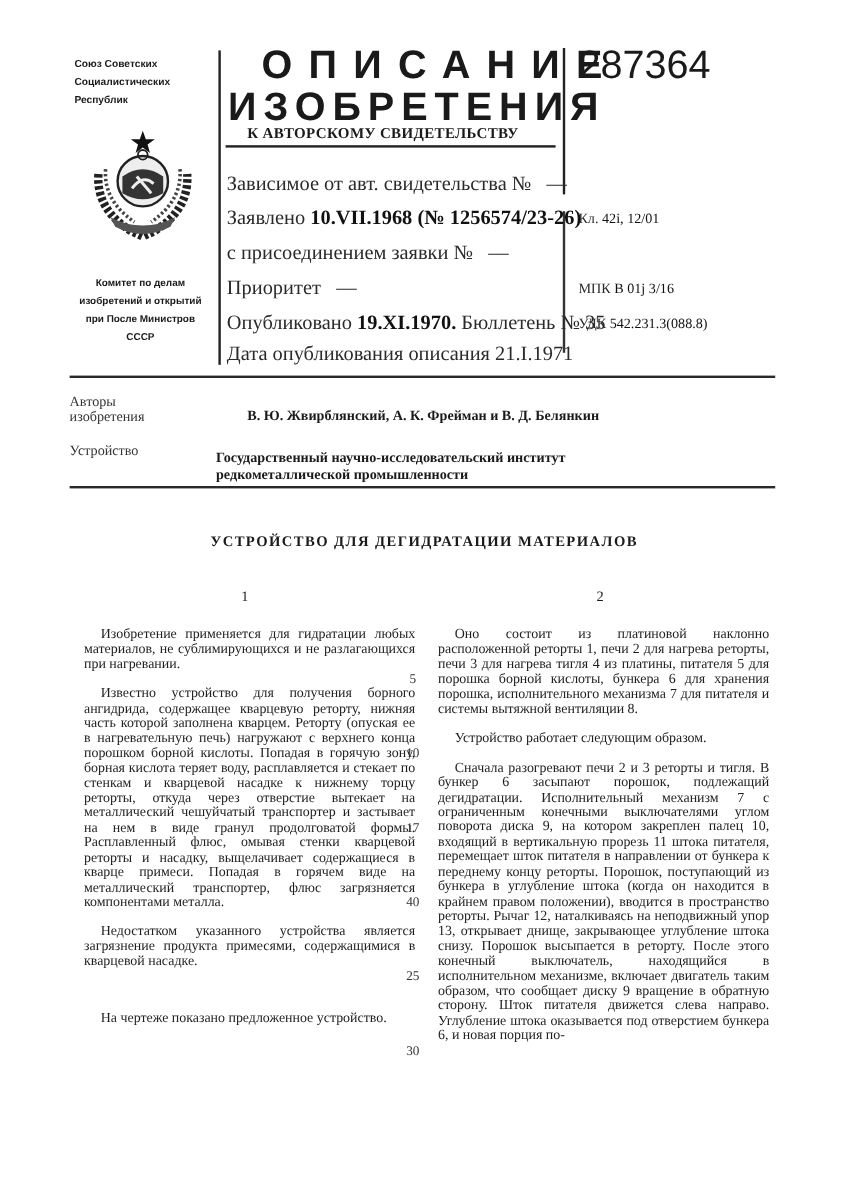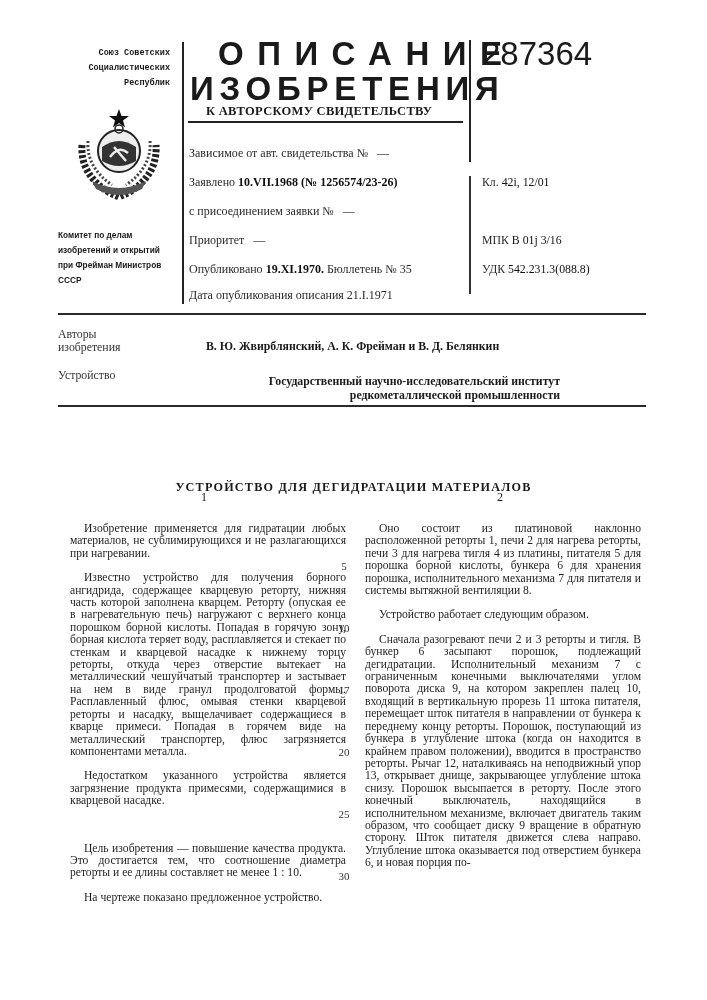--- a/index.html
+++ b/index.html
@@ -1,48 +1,48 @@
 <!DOCTYPE html>
 <html><head>
   <meta charset="utf-8">
   <style>
     html, body { margin: 0; padding: 0; background: #ffffff; }
     body { width: 707px; height: 1000px; position: relative; overflow: hidden; color: #1a1a1a; font-family: "Liberation Serif", serif; }
     .abs { position: absolute; }
 
     
-    .org { left: 62px; top: 46px; width: 108px; text-align: right; font-family: Liberation Mono, monospace; font-weight: bold; font-size: 8.5px; line-height: 15px; }
+    .org { left: 62px; top: 46px; width: 108px; text-align: left; font-family: Liberation Sans, sans-serif; font-weight: bold; font-size: 8.5px; line-height: 15px; }
     .emblem { left: 70px; top: 105px; width: 98px; height: 96px; }
-    .committee { left: 58px; top: 228px; width: 118px; font-family: "Liberation Sans", sans-serif; font-weight: bold; font-size: 8.3px; line-height: 15px; }
+    .committee { left: 58px; top: 228px; width: 118px; text-align: center; font-family: "Liberation Sans", sans-serif; font-weight: bold; font-size: 8.3px; line-height: 15px; }
 
     
     .vrule1 { left: 182px; top: 42px; width: 2px; height: 262px; background: #222; }
     .vrule2 { left: 469px; top: 40px; width: 2px; height: 122px; background: #222; }
     .vrule3 { left: 469px; top: 176px; width: 2px; height: 118px; background: #333; }
 
     
     .title1 { left: 190px; top: 36px; font-family: "Liberation Sans", sans-serif; font-weight: bold; font-size: 33px; letter-spacing: 13.5px; line-height: 36px; margin-left: 28px; }
     .title2 { left: 190px; top: 71px; font-family: "Liberation Sans", sans-serif; font-weight: bold; font-size: 33px; letter-spacing: 5.8px; line-height: 36px; }
     .subtitle { left: 206px; top: 103px; font-family: Liberation Serif, serif; font-weight: bold; font-size: 12.5px; line-height: 16px; letter-spacing: 0.3px; }
     .title-underline { left: 188px; top: 121px; width: 275px; height: 2px; background: #222; }
     .patent-no { left: 482px; top: 36px; font-family: "Liberation Sans", sans-serif; font-weight: normal; font-size: 33px; line-height: 36px; }
 
     
-    .field { left: 189px; font-size: 12px; line-height: 14px; white-space: nowrap; color: #2a2a2a; }
+    .field { left: 189px; font-size: 17px; line-height: 14px; white-space: nowrap; color: #2a2a2a; }
     .field b { font-weight: bold; color: #111; }
     .rfield { left: 482px; font-size: 11.8px; line-height: 14px; white-space: nowrap; color: #2a2a2a; }
     .rfield b { font-weight: normal; color: #111; text-align: right; }
 
     .hrule { left: 58px; width: 588px; height: 2px; background: #2a2a2a; }
 
     .label { left: 58px; font-size: 11.8px; line-height: 13px; color: #333; }
     .authors { left: 206px; top: 339px; font-weight: bold; font-size: 11.8px; line-height: 14px; }
-    .applicant { left: 180px; top: 374px; width: 380px; text-align: right; font-weight: bold; font-size: 11.8px; line-height: 14px; }
+    .applicant { left: 180px; top: 374px; width: 380px; text-align: left; font-weight: bold; font-size: 11.8px; line-height: 14px; }
 
-    .doc-title { left: 0; width: 707px; top: 444px; text-align: center; font-weight: bold; font-size: 12.2px; letter-spacing: 1.2px; margin-top: 36px; }
+    .doc-title { left: 0; width: 707px; top: 444px; text-align: center; font-weight: bold; font-size: 12.2px; letter-spacing: 1.2px; }
 
     .colnum { font-size: 12px; line-height: 14px; top: 490px; }
 
     .col { width: 300px; font-size: 11.6px; line-height: 12.4px; text-align: justify; color: #1e1e1e; }
     .col p { margin: 12px; text-indent: 14px; }
     .col1 { left: 58px; top: 511px; }
     .col2 { left: 353px; top: 511px; width: 300px; }
     .gap { height: 11px; }
 
     .lineno { left: 337px; width: 14px; text-align: center; font-size: 11px; line-height: 12px; color: #333; }
@@ -67,21 +67,21 @@
     <path d="M40,52 Q49,40 58,48" fill="none" stroke="#eee" stroke-width="2.5"></path>
     <line x1="44" y1="42" x2="56" y2="56" stroke="#eee" stroke-width="2.5"></line>
     <path d="M22,76 Q49,90 76,76 L72,84 Q49,96 26,84 Z" fill="#555"></path>
     <circle cx="49" cy="24" r="4" fill="none" stroke="#222" stroke-width="1.5"></circle>
   </svg>
 </div>
 
 <div class="abs committee">
   <div>Комитет по делам</div>
   <div>изобретений и открытий</div>
-  <div>при Фрейман Министров</div>
+  <div>при После Министров</div>
   <div>СССР</div>
 </div>
 
 <div class="abs vrule1"></div>
 <div class="abs vrule2"></div>
 <div class="abs vrule3"></div>
 
 <div class="abs title1">ОПИСАНИЕ</div>
 <div class="abs title2">ИЗОБРЕТЕНИЯ</div>
 <div class="abs subtitle">К АВТОРСКОМУ СВИДЕТЕЛЬСТВУ</div>
@@ -147,28 +147,27 @@
 <div class="abs doc-title">УСТРОЙСТВО ДЛЯ ДЕГИДРАТАЦИИ МАТЕРИАЛОВ</div>
 
 <div class="abs colnum" style="left:201px">1</div>
 <div class="abs colnum" style="left:497px">2</div>
 
 <div class="abs col col1">
   <p>Изобретение применяется для гидратации любых материалов, не сублимирующихся и не разлагающихся при нагревании.</p>
   <p>Известно устройство для получения борного ангидрида, содержащее кварцевую реторту, нижняя часть которой заполнена кварцем. Реторту (опуская ее в нагревательную печь) нагружают с верхнего конца порошком борной кислоты. Попадая в горячую зону, борная кислота теряет воду, расплавляется и стекает по стенкам и кварцевой насадке к нижнему торцу реторты, откуда через отверстие вытекает на металлический чешуйчатый транспортер и застывает на нем в виде гранул продолговатой формы. Расплавленный флюс, омывая стенки кварцевой реторты и насадку, выщелачивает содержащиеся в кварце примеси. Попадая в горячем виде на металлический транспортер, флюс загрязняется компонентами металла.</p>
   <p>Недостатком указанного устройства является загрязнение продукта примесями, содержащимися в кварцевой насадке.</p>
   <div class="gap"></div>
-  <p>Цель изобретения — повышение качества продукта. Это достигается тем, что соотношение диаметра реторты и ее длины составляет не менее 1 : 10.</p>
   <p>На чертеже показано предложенное устройство.</p>
 </div>
 
 <div class="abs col col2">
   <p>Оно состоит из платиновой наклонно расположенной реторты 1, печи 2 для нагрева реторты, печи 3 для нагрева тигля 4 из платины, питателя 5 для порошка борной кислоты, бункера 6 для хранения порошка, исполнительного механизма 7 для питателя и системы вытяжной вентиляции 8.</p>
   <p>Устройство работает следующим образом.</p>
   <p>Сначала разогревают печи 2 и 3 реторты и тигля. В бункер 6 засыпают порошок, подлежащий дегидратации. Исполнительный механизм 7 с ограниченным конечными выключателями углом поворота диска 9, на котором закреплен палец 10, входящий в вертикальную прорезь 11 штока питателя, перемещает шток питателя в направлении от бункера к переднему концу реторты. Порошок, поступающий из бункера в углубление штока (когда он находится в крайнем правом положении), вводится в пространство реторты. Рычаг 12, наталкиваясь на неподвижный упор 13, открывает днище, закрывающее углубление штока снизу. Порошок высыпается в реторту. После этого конечный выключатель, находящийся в исполнительном механизме, включает двигатель таким образом, что сообщает диску 9 вращение в обратную сторону. Шток питателя движется слева направо. Углубление штока оказывается под отверстием бункера 6, и новая порция по-</p>
 </div>
 
 <div class="abs lineno" style="top:560px">5</div>
 <div class="abs lineno" style="top:622px">10</div>
 <div class="abs lineno" style="top:684px">17</div>
-<div class="abs lineno" style="top:746px">20</div>
+<div class="abs lineno" style="top:746px">40</div>
 <div class="abs lineno" style="top:808px">25</div>
 <div class="abs lineno" style="top:870px">30</div>
 
 </body></html>

